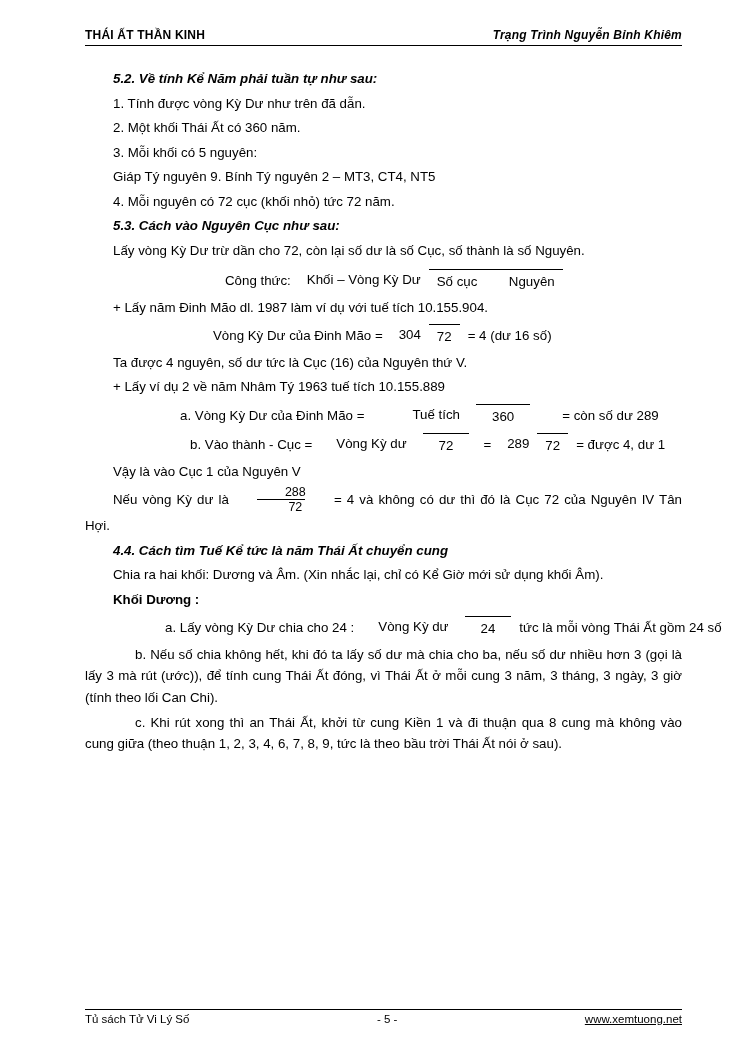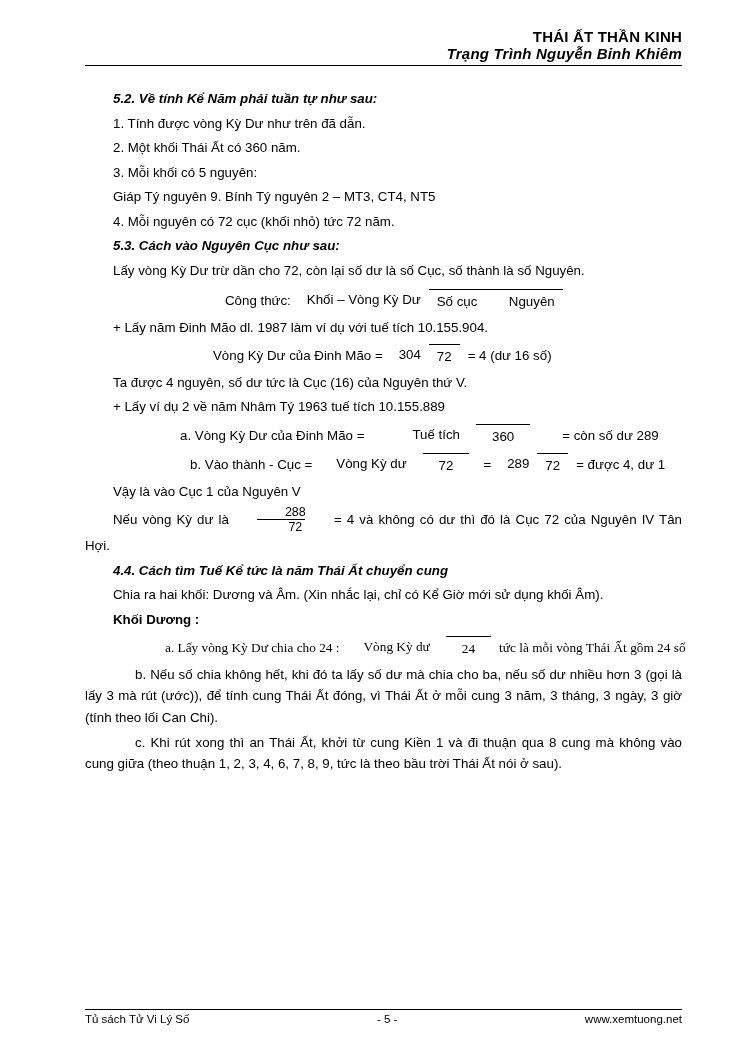--- a/index.html
+++ b/index.html
@@ -20,25 +20,23 @@
     left: 0; top: 0;
     width: 744px;
     height: 1051px;
     box-sizing: border-box;
     padding: 28px 62px 20px 85px;
   }
   
   .header {
     display: flex;
     justify-content: space-between;
-    align-items: flex-end;
-    font-size: 15px;
+    font-size: 12px;
     font-weight: bold;
     letter-spacing: 0.2px;
-    flex-direction: column;
   }
   .header .right {
     font-style: italic;
     font-weight: bold;
   }
   .rule {
     border-top: 1.3px solid #000;
     margin-top: 3px;
   }
   
@@ -73,21 +71,21 @@
   .formula-row {
     display: flex;
     align-items: center;
     margin: 6px 0 4px 0;
     font-size: 13.3px;
   }
   .formula-row.c1 { padding-left: 140px; margin-top: 8px; }
   .formula-row.c2 { padding-left: 128px; }
   .formula-row.c3 { padding-left: 95px; gap: 24px; }
   .formula-row.c4 { padding-left: 105px; }
-  .formula-row.c5 { padding-left: 80px; font-family: Liberation Serif, serif; }
+  .formula-row.c5 { padding-left: 80px; }
 
   .frac {
     display: inline-flex;
     flex-direction: row;
     align-items: stretch;
     margin: 0 8px;
     text-align: center;
     vertical-align: middle;
   }
   .frac .num {
@@ -140,20 +138,21 @@
   }
   .footer {
     display: flex;
     justify-content: space-between;
     align-items: center;
     font-size: 11.5px;
   }
   .footer .left { }
   .footer .center { }
   .footer .right {
+    text-decoration: underline;
     color: #000;
   }
 </style>
 </head>
 <body>
 
 <div class="page">
 
   <div class="header">
     <div class="left">THÁI ẤT THẦN KINH</div>

